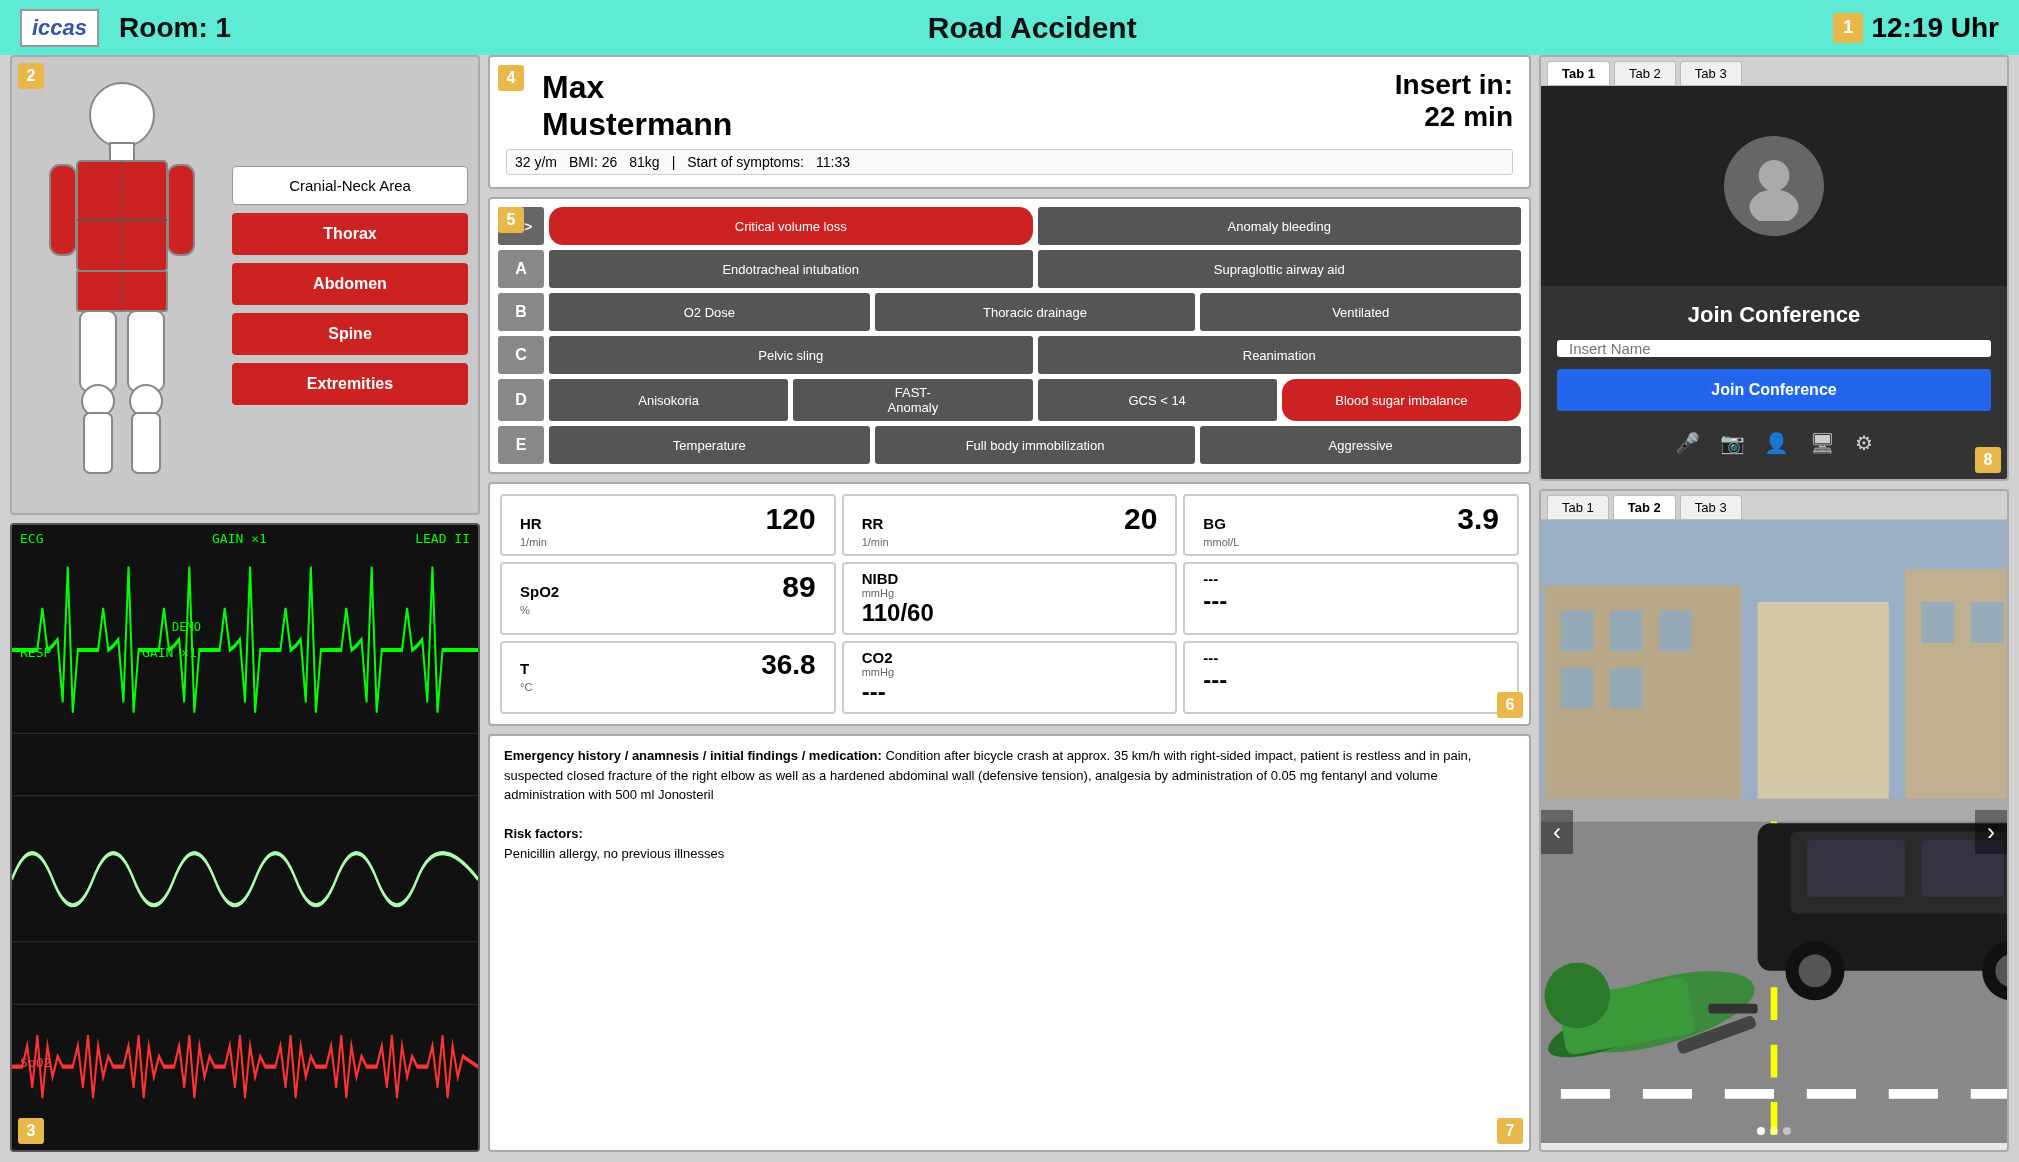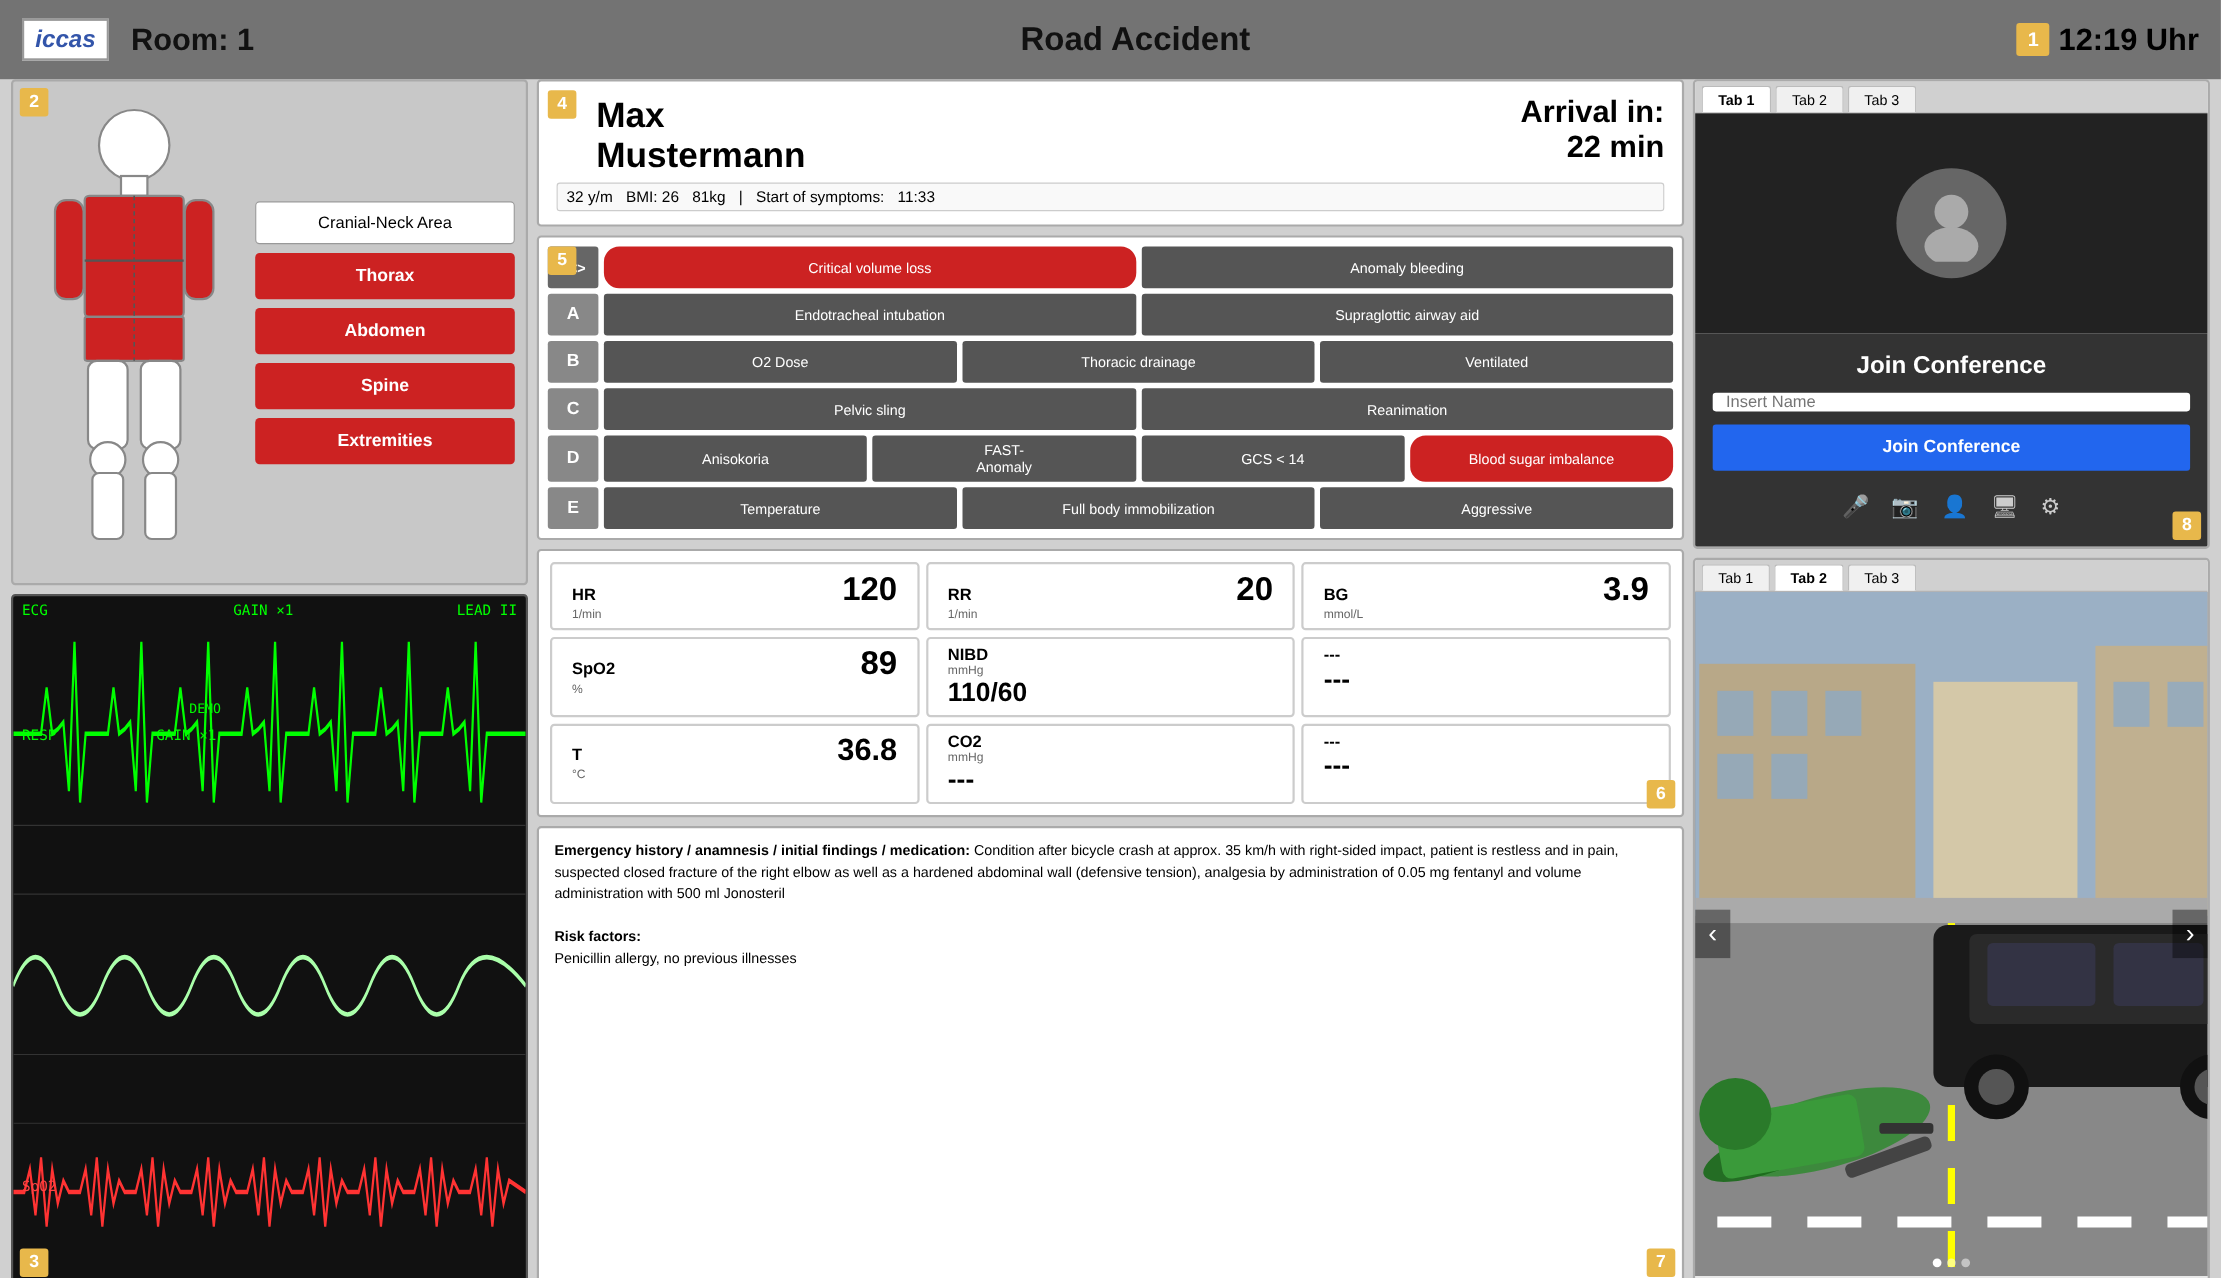--- a/index.html
+++ b/index.html
@@ -9,23 +9,23 @@
       width: 2019px;
       height: 1162px;
       overflow: hidden;
       position: relative;
     }
 
     
     .top-header {
       display: flex;
       align-items: center;
-      background: #737373;
+      background: #5eead4;
       padding: 8px 20px;
-      height: 72px;
+      height: 55px;
     }
     .header-left {
       display: flex;
       align-items: center;
       gap: 20px;
     }
     .logo {
       background: white;
       border: 2px solid #999;
       padding: 4px 10px;
@@ -718,21 +718,21 @@
 
   </div>
 
   <div class="center-panel">
 
     <div class="patient-section">
       <div class="patient-badge">4</div>
       <div class="patient-header">
         <div class="patient-name">Max<br>Mustermann</div>
         <div class="arrival-info">
-          <span>Arrival in:</span><br>
+          <span>Insert in:</span><br>
           <span>22 min</span>
         </div>
       </div>
       <div class="patient-details">
         <span>32 y/m</span>
         <span>BMI: 26</span>
         <span>81kg</span>
         <span>|</span>
         <span>Start of symptoms:</span>
         <span>11:33</span>

